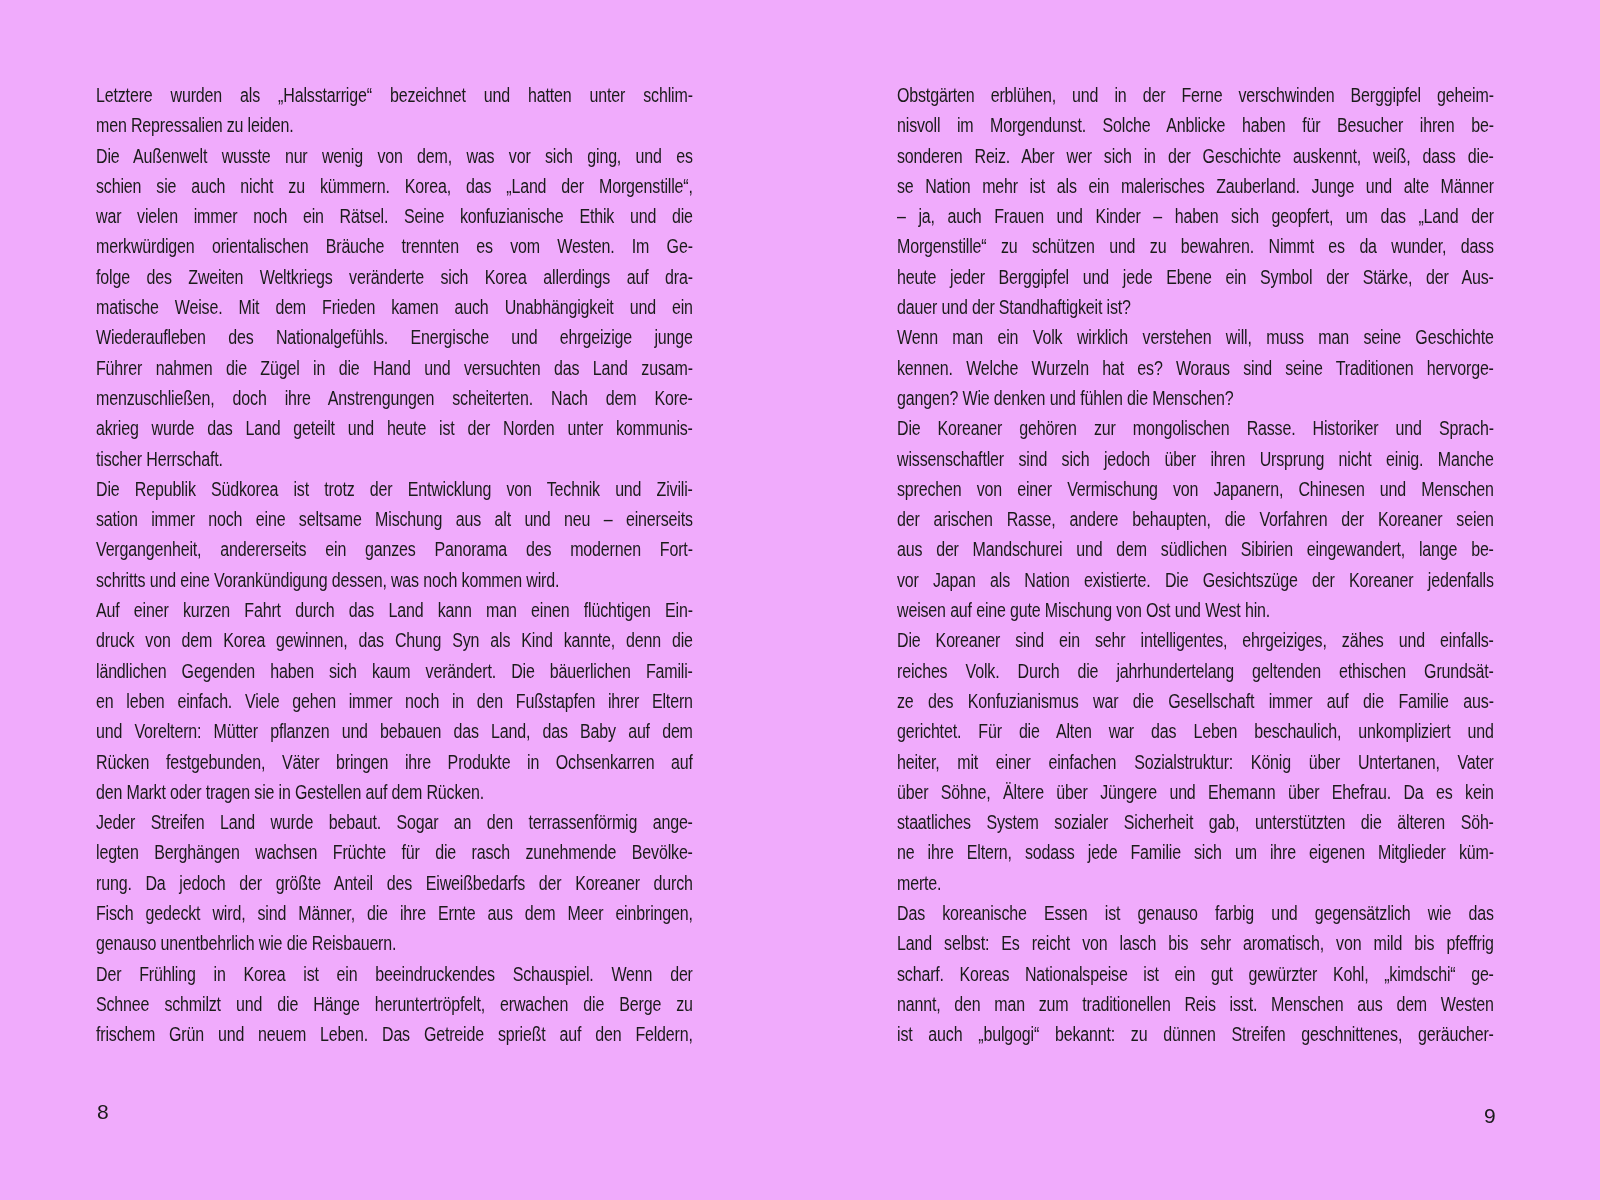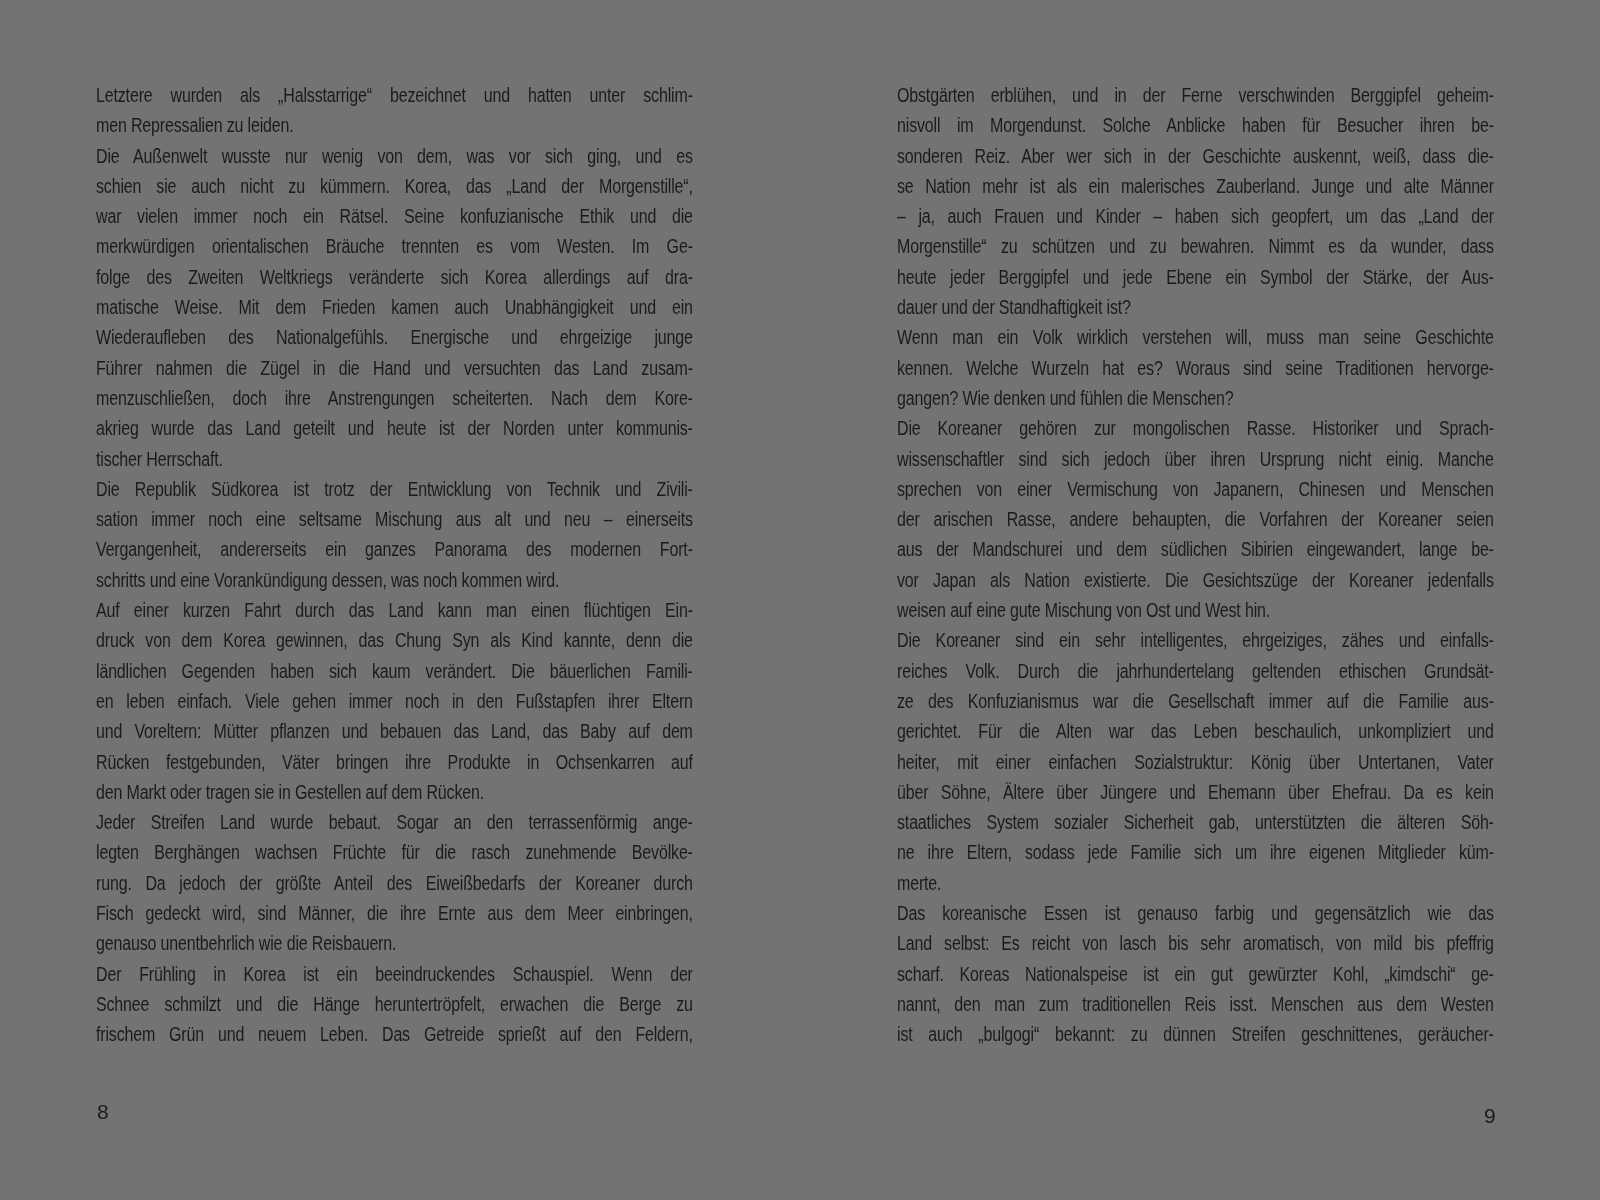--- a/index.html
+++ b/index.html
@@ -8,21 +8,21 @@
     padding: 0;
     background: #ffffff;
     width: 1600px;
     height: 1200px;
     overflow: hidden;
   }
   .spread {
     position: relative;
     width: 1600px;
     height: 1200px;
-    background: #737373;
+    background: #f0abfc;
     font-family: "Liberation Sans", "DejaVu Sans", sans-serif;
     color: #1b1b1b;
   }
   .column {
     position: absolute;
     top: 80px;
     width: 746px;
     font-size: 20px;
     line-height: 30.3px;
     letter-spacing: -0.2px;

